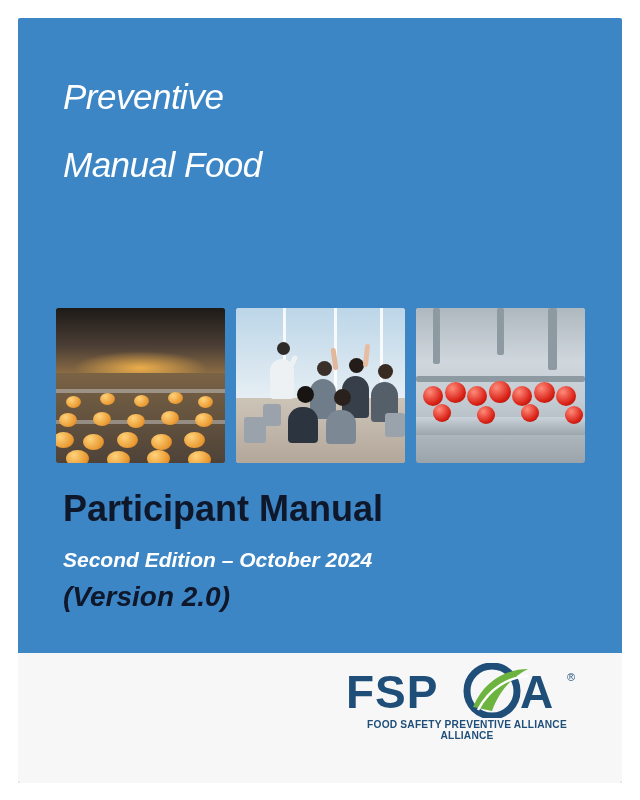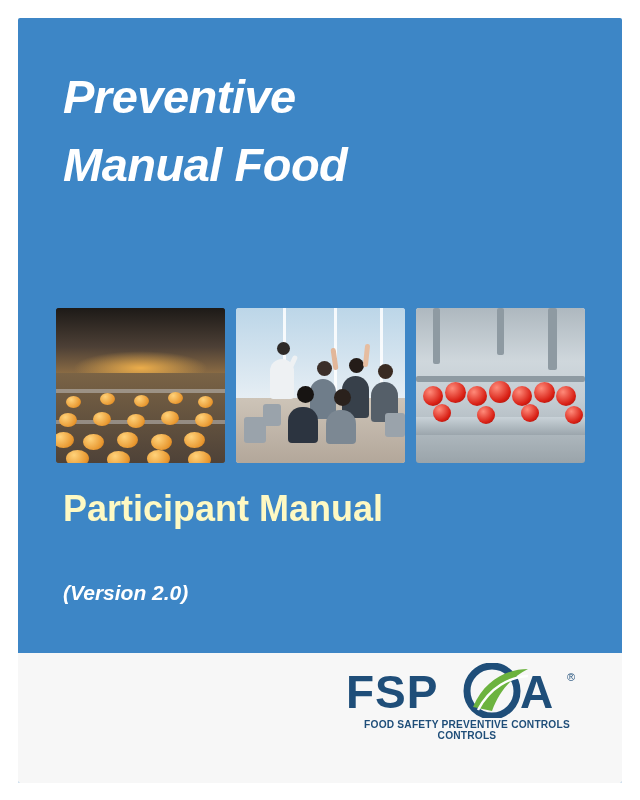--- a/index.html
+++ b/index.html
@@ -32,23 +32,23 @@
     background: #f7f7f7;
   }
   
   .title-block {
     position: absolute;
     left: 45px; top: 45px;
     width: 520px;
   }
   .title-line {
     font-style: italic;
-    font-weight: bold;
+    font-weight: normal;
     color: #ffffff;
-    font-size: 47px;
+    font-size: 35px;
     line-height: 68px;
     letter-spacing: -0.5px;
     white-space: nowrap;
   }
   
   .photo-strip {
     position: absolute;
     left: 38px; top: 290px;
     width: 530px; height: 155px;
     display: flex;
@@ -125,38 +125,38 @@
   .p3 .tray {
     position: absolute; left: 0; bottom: 18%; width: 100%; height: 12%;
     background: linear-gradient(180deg,#c9d2d8,#9ba5ac);
   }
   
   .participant {
     position: absolute;
     left: 45px; top: 470px;
     font-size: 36px;
     font-weight: bold;
-    color: #fef9c3;
+    color: #0f172a;
     letter-spacing: 0px;
   }
   .edition {
     position: absolute;
     left: 45px; top: 530px;
     font-size: 21px;
     font-weight: bold;
     font-style: italic;
     color: #ffffff;
   }
   .version {
     position: absolute;
     left: 45px; top: 563px;
-    font-size: 21px;
+    font-size: 28px;
     font-weight: bold;
     font-style: italic;
-    color: #ffffff;
+    color: #0f172a;
   }
   
   .pill {
     position: absolute;
     left: 52px; bottom: 52px;
     width: 250px; height: 44px;
     border-radius: 22px;
     background: #3d86c6;
     border: 2px solid #2f6fa8;
     color: #ffffff;
@@ -278,31 +278,32 @@
         <div class="tomato" style="left:83%; top:50%; width:20px; height:20px;"></div>
         <div class="tomato" style="left:10%; top:62%; width:18px; height:18px;"></div>
         <div class="tomato" style="left:36%; top:63%; width:18px; height:18px;"></div>
         <div class="tomato" style="left:62%; top:62%; width:18px; height:18px;"></div>
         <div class="tomato" style="left:88%; top:63%; width:18px; height:18px;"></div>
       </div>
 
     </div>
 
     <div class="participant">Participant Manual</div>
+    <div class="edition">Second Edition – October 2024</div>
     <div class="version">(Version 2.0)</div>
 
     <div class="bottom-band"></div>
 
 
     <div class="logo">
       <svg class="logo-mark" viewBox="0 0 250 55">
         <text x="4" y="45" font-family="Liberation Sans, sans-serif" font-size="46" font-weight="bold" fill="#1f4e79" letter-spacing="1">FSP</text>
         <circle cx="150" cy="28" r="25" fill="none" stroke="#1f4e79" stroke-width="7"></circle>
         <path d="M131 44 C143 16 166 6 186 6 C170 14 157 28 150 48 Z" fill="#6cb33f"></path>
         <path d="M136 47 C148 24 168 14 186 13" fill="none" stroke="#ffffff" stroke-width="2.5"></path>
         <text x="178" y="45" font-family="Liberation Sans, sans-serif" font-size="46" font-weight="bold" fill="#1f4e79">A</text>
         <text x="225" y="18" font-family="Liberation Sans, sans-serif" font-size="11" fill="#1f4e79">®</text>
       </svg>
-      <div class="logo-tag">FOOD SAFETY PREVENTIVE CONTROLS CONTROLS</div>
+      <div class="logo-tag">FOOD SAFETY PREVENTIVE ALLIANCE ALLIANCE</div>
     </div>
 
   </div>
 </div>
 
 </body></html>

